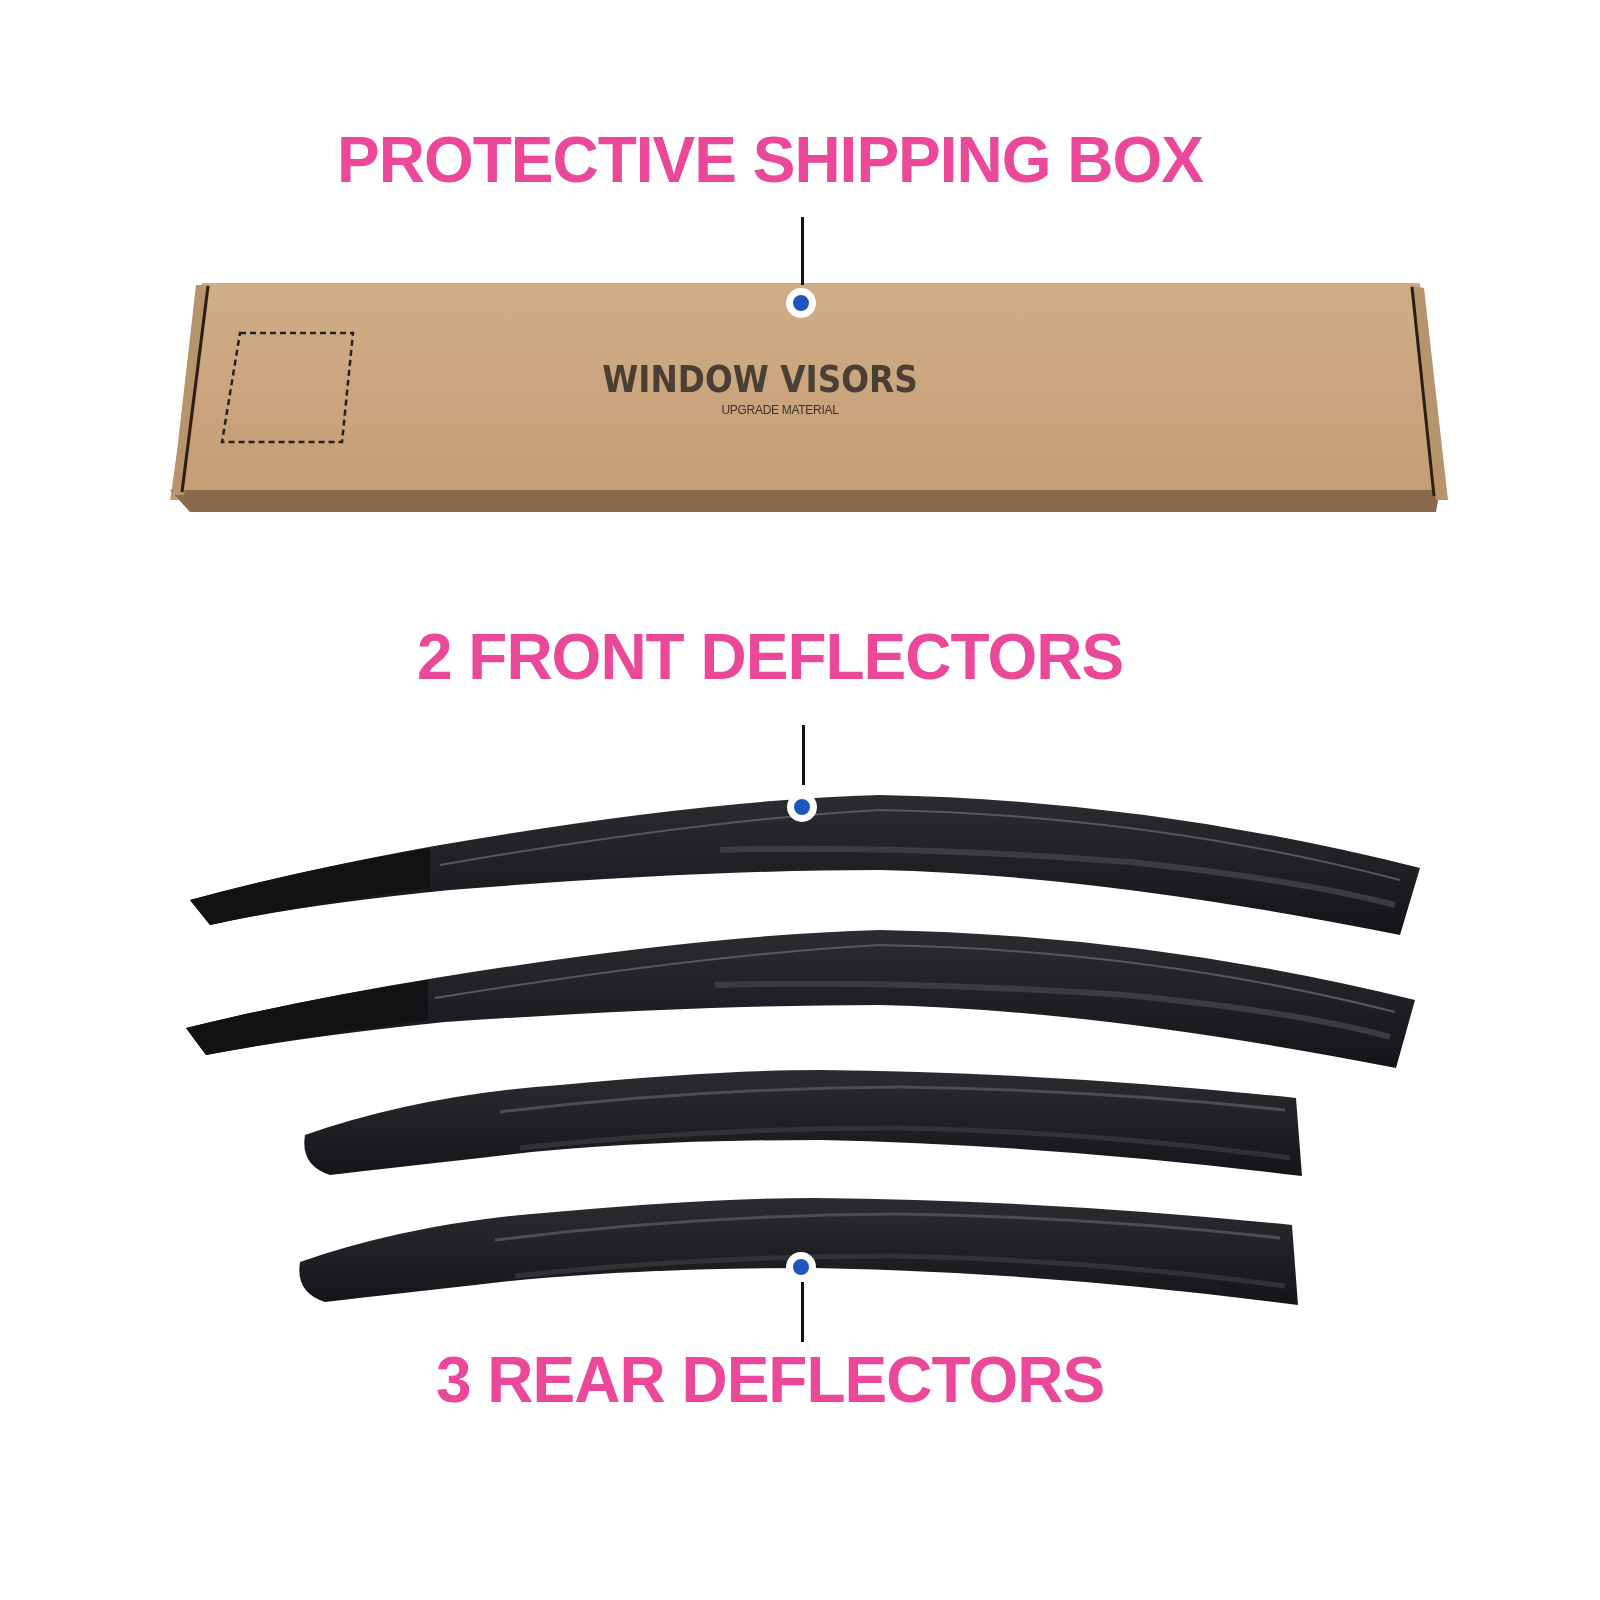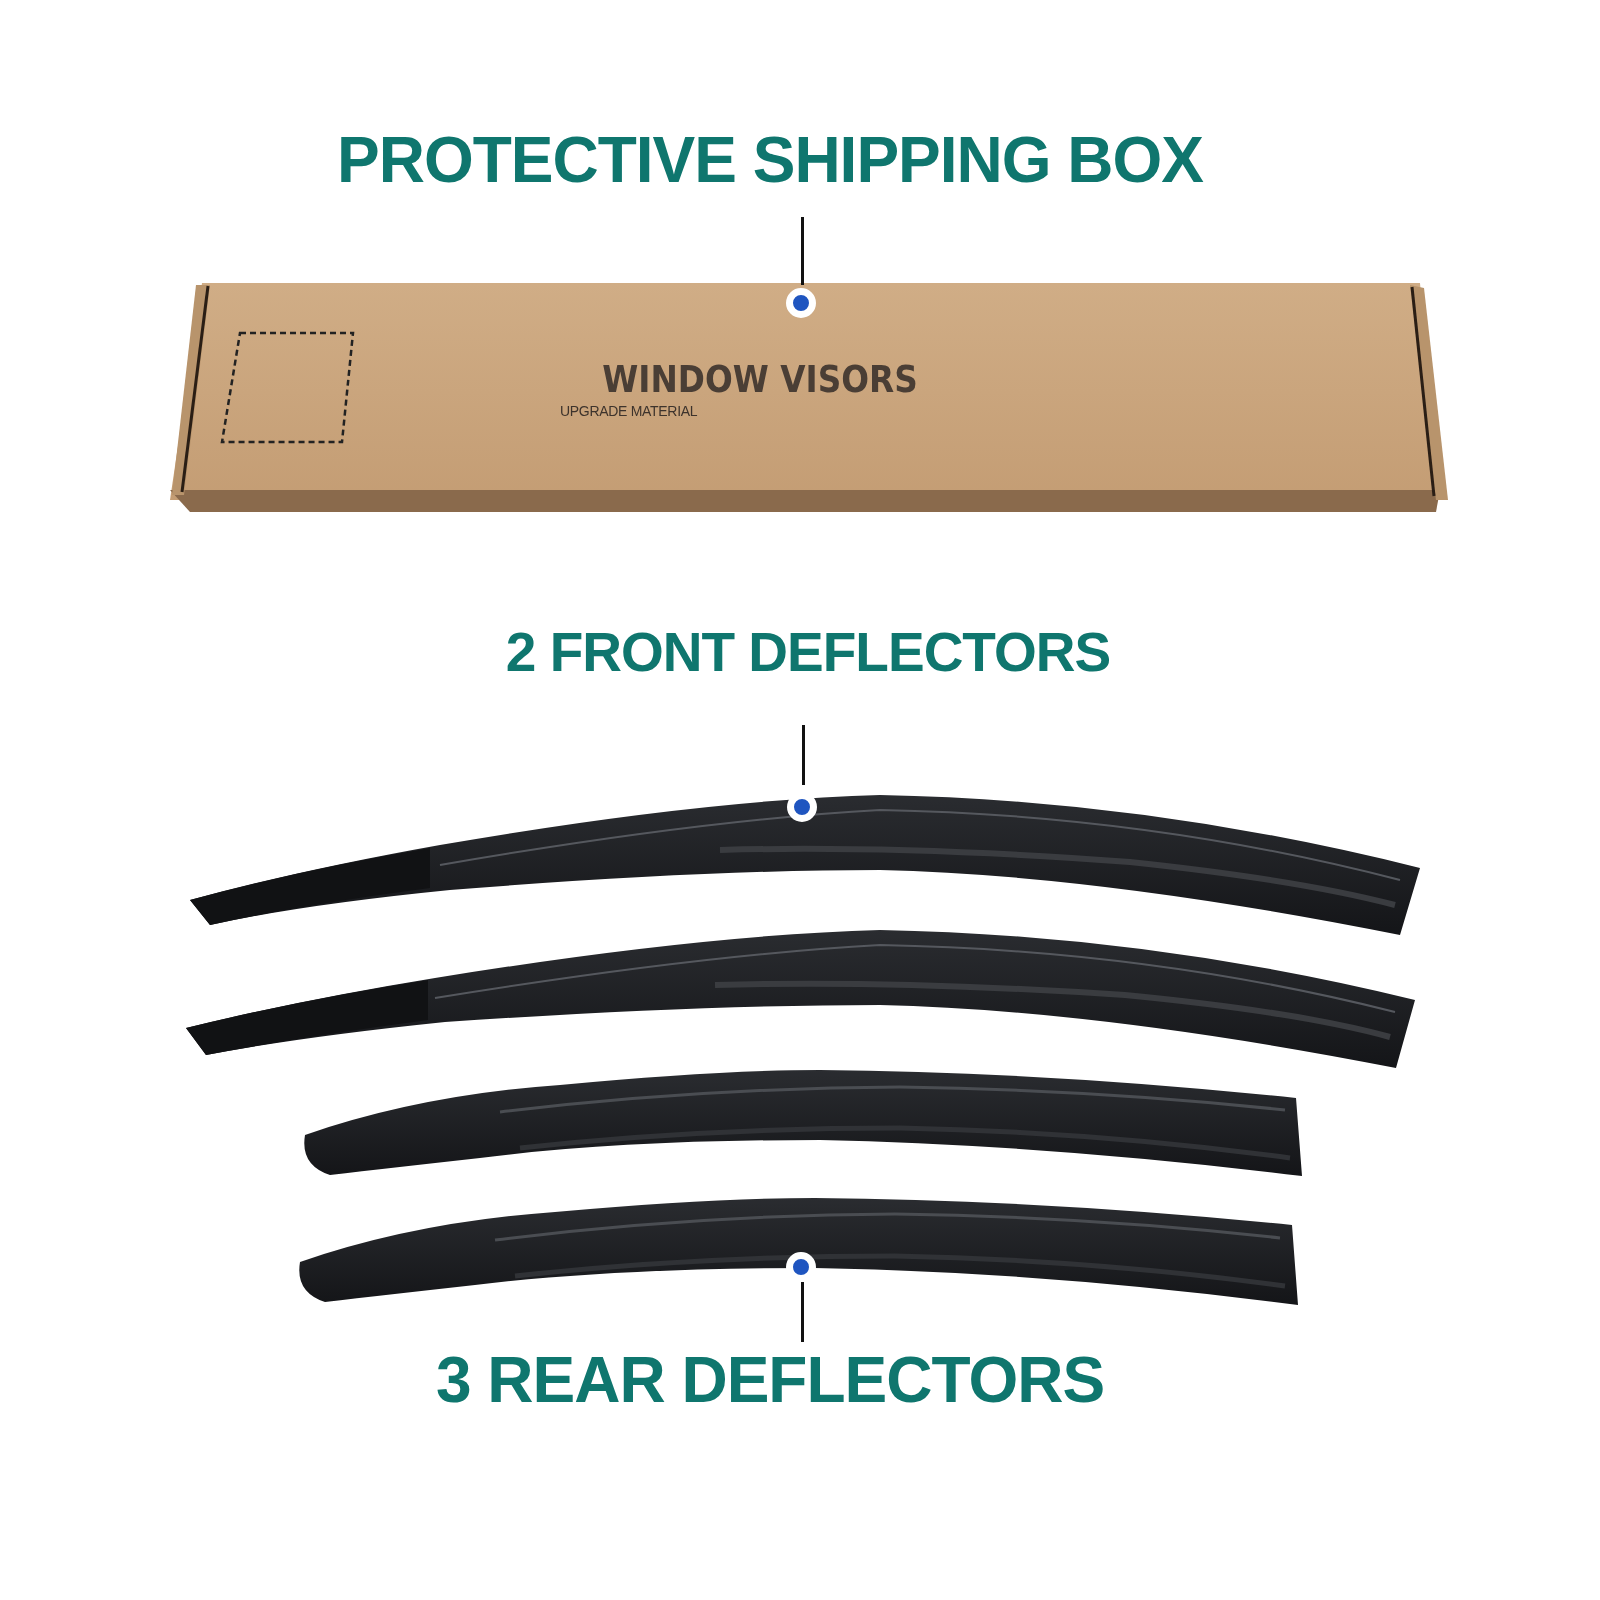--- a/index.html
+++ b/index.html
@@ -1,38 +1,38 @@
 <!DOCTYPE html>
 <html><head>
 <meta charset="utf-8">
 <style>
   html, body { margin:0; padding:0; background:#ffffff; }
   body { width:1600px; height:1600px; position:relative; overflow:hidden; font-family:"Liberation Sans", sans-serif; }
   .heading {
     position:absolute; left:0; width:1540px; text-align:center;
     font-family:"Liberation Sans", sans-serif; font-weight:700;
-    color:#0f766e; letter-spacing:-1px; line-height:1;
+    color:#ec4899; letter-spacing:-1px; line-height:1;
   }
   #h-box { top:128px; font-size:64px; }
-  #h-front { top:625px; font-size:55px;padding-left:38px; }
+  #h-front { top:625px; font-size:64px; }
   #h-rear { top:1348px; font-size:64px; }
   .leader { position:absolute; width:3px; background:#111; }
   .dot {
     position:absolute; width:16px; height:16px; border-radius:50%;
     background:#1f55c0; border:7px solid #ffffff; box-sizing:content-box;
   }
   svg.scene { position:absolute; left:0; top:0; }
   .box-title {
     position:absolute; left:560px; top:357px; width:400px; text-align:center;
     font-family:"DejaVu Sans", sans-serif; font-weight:700; font-size:38px;
     color:#4a3e35; letter-spacing:0px; transform:scaleX(0.86); transform-origin:center;
   }
   .box-sub {
-    position:absolute; left:560px; top:403px; width:400px; 
-    font-family:"Liberation Sans", sans-serif; font-size:14px; color:#3d332c; letter-spacing:-0.3px;
+    position:absolute; left:580px; top:403px; width:400px; text-align:center;
+    font-family:"Liberation Sans", sans-serif; font-size:12px; color:#3d332c; letter-spacing:-0.3px;
   }
 </style>
 </head>
 <body>
 
 <svg class="scene" width="1600" height="1600" viewBox="0 0 1600 1600">
   <defs>
     <linearGradient id="card" x1="0" y1="0" x2="0" y2="1">
       <stop offset="0" stop-color="#d0ad86"></stop>
       <stop offset="1" stop-color="#c49d74"></stop>

